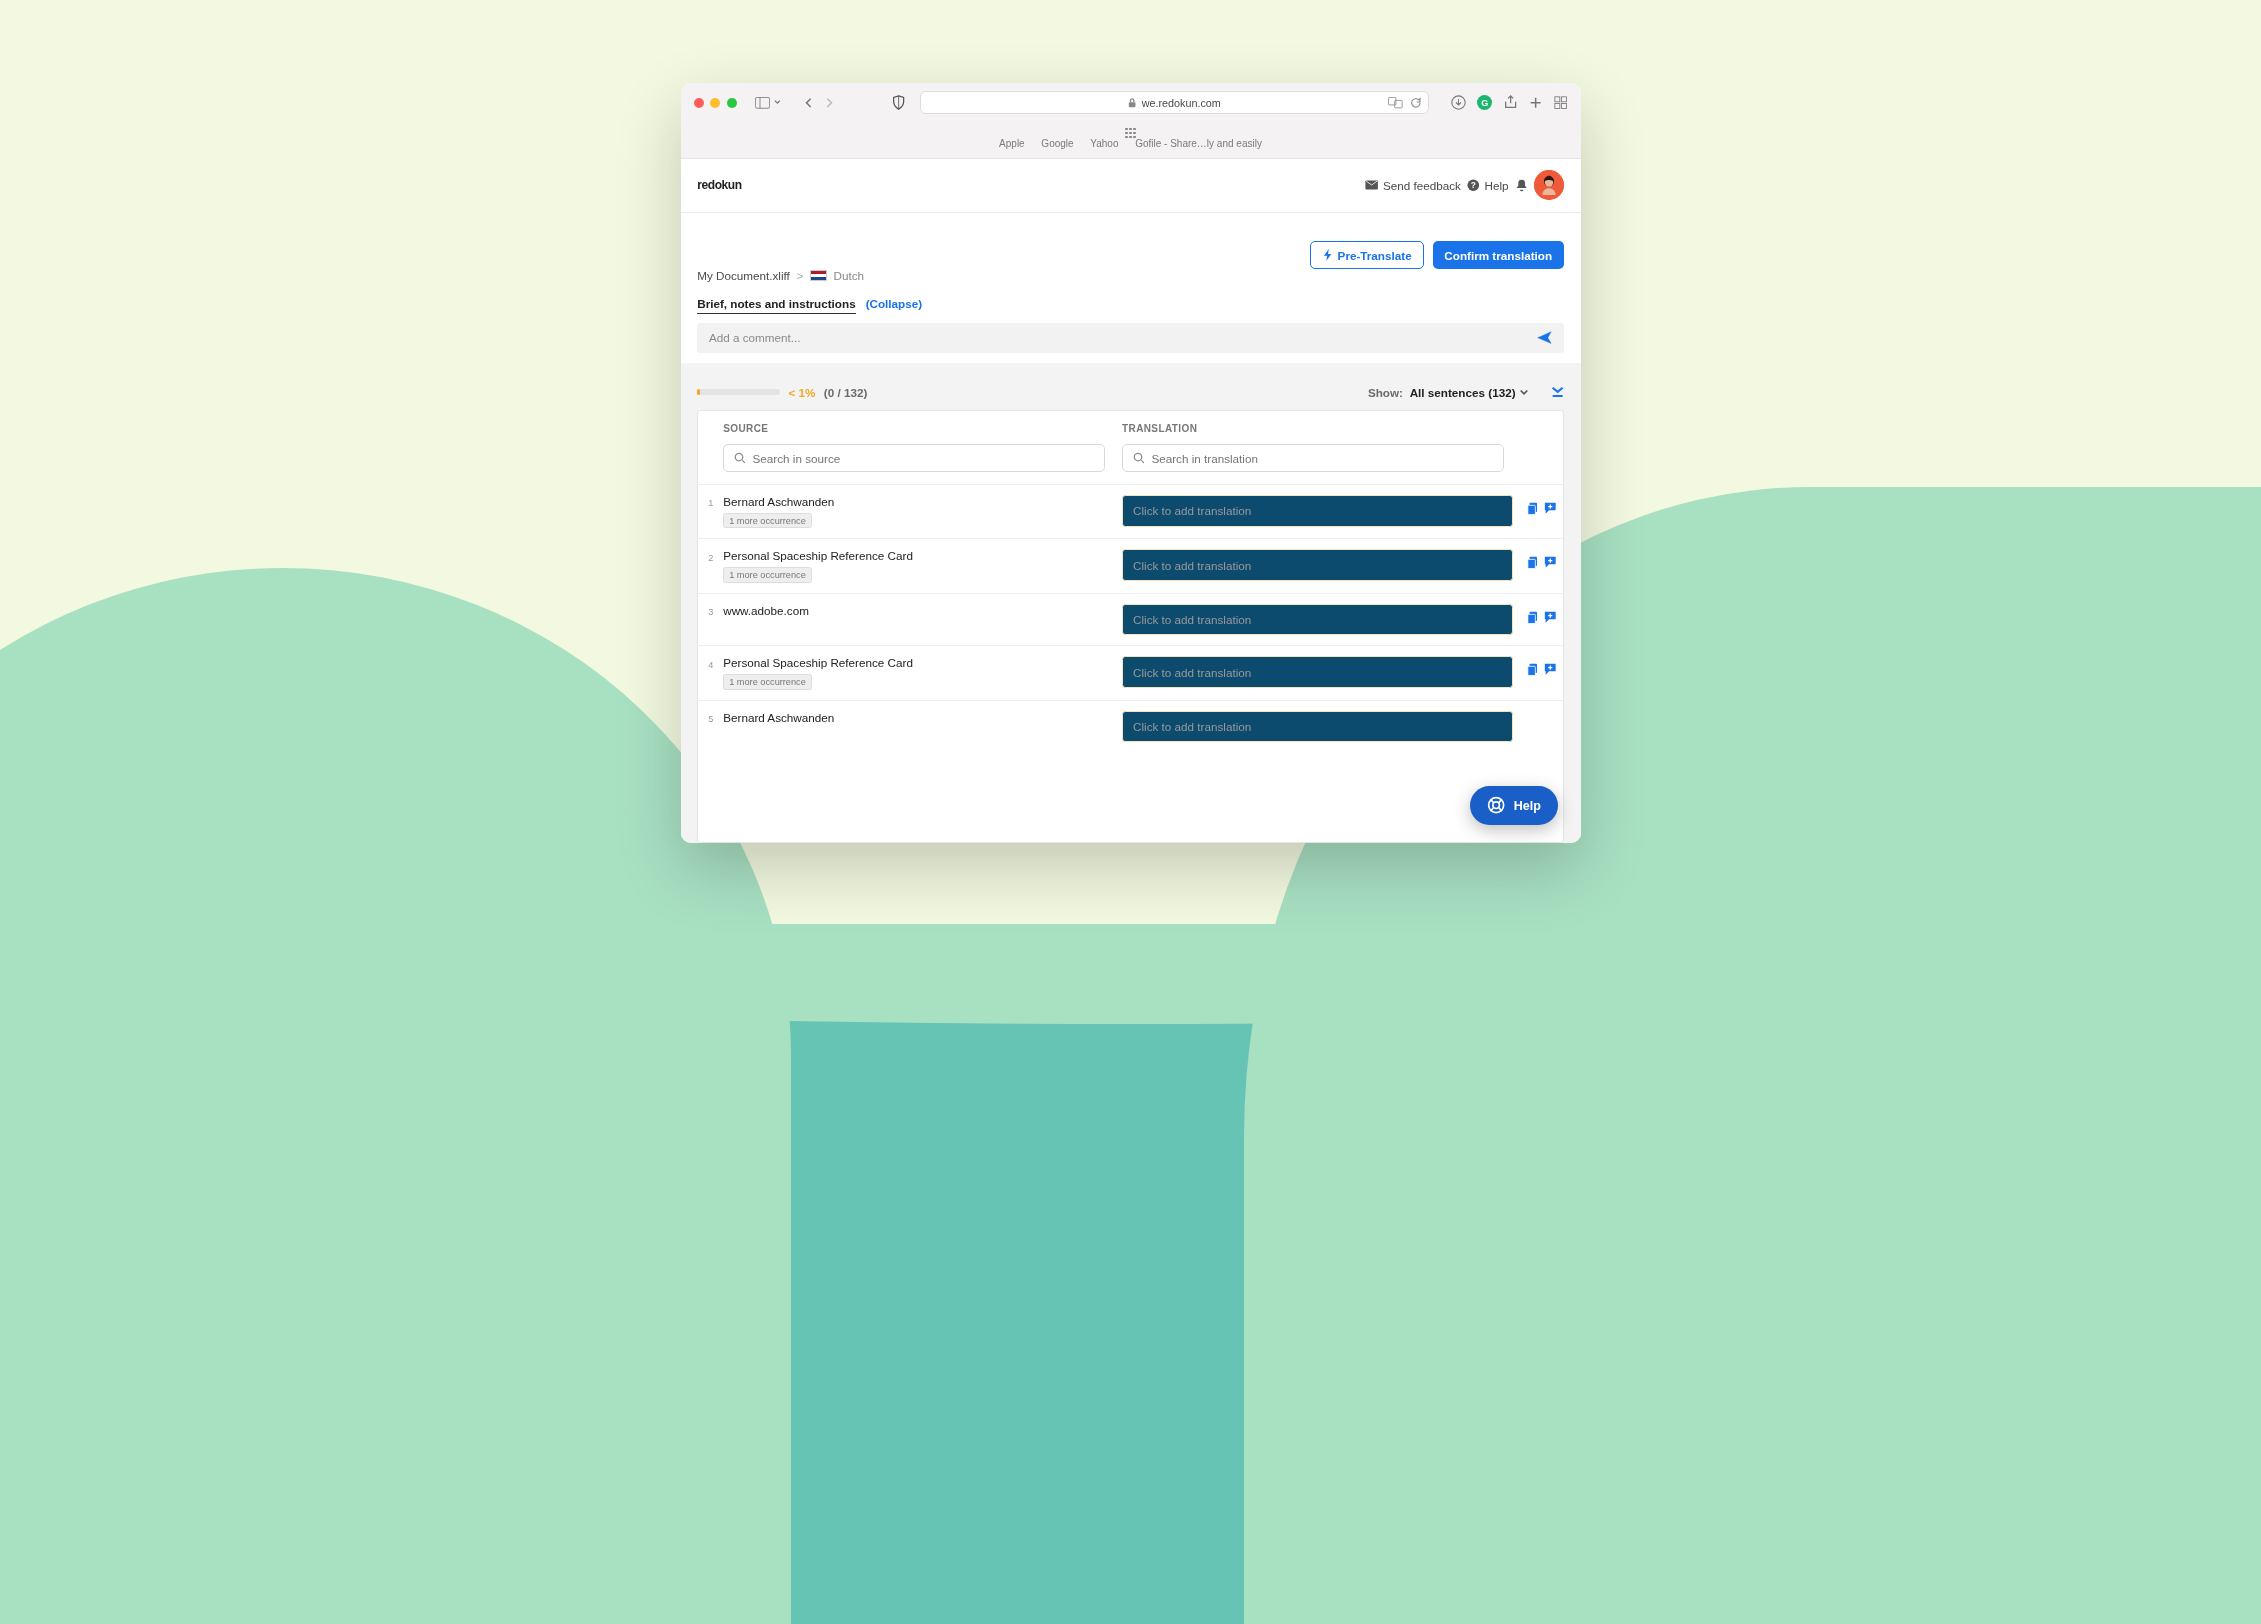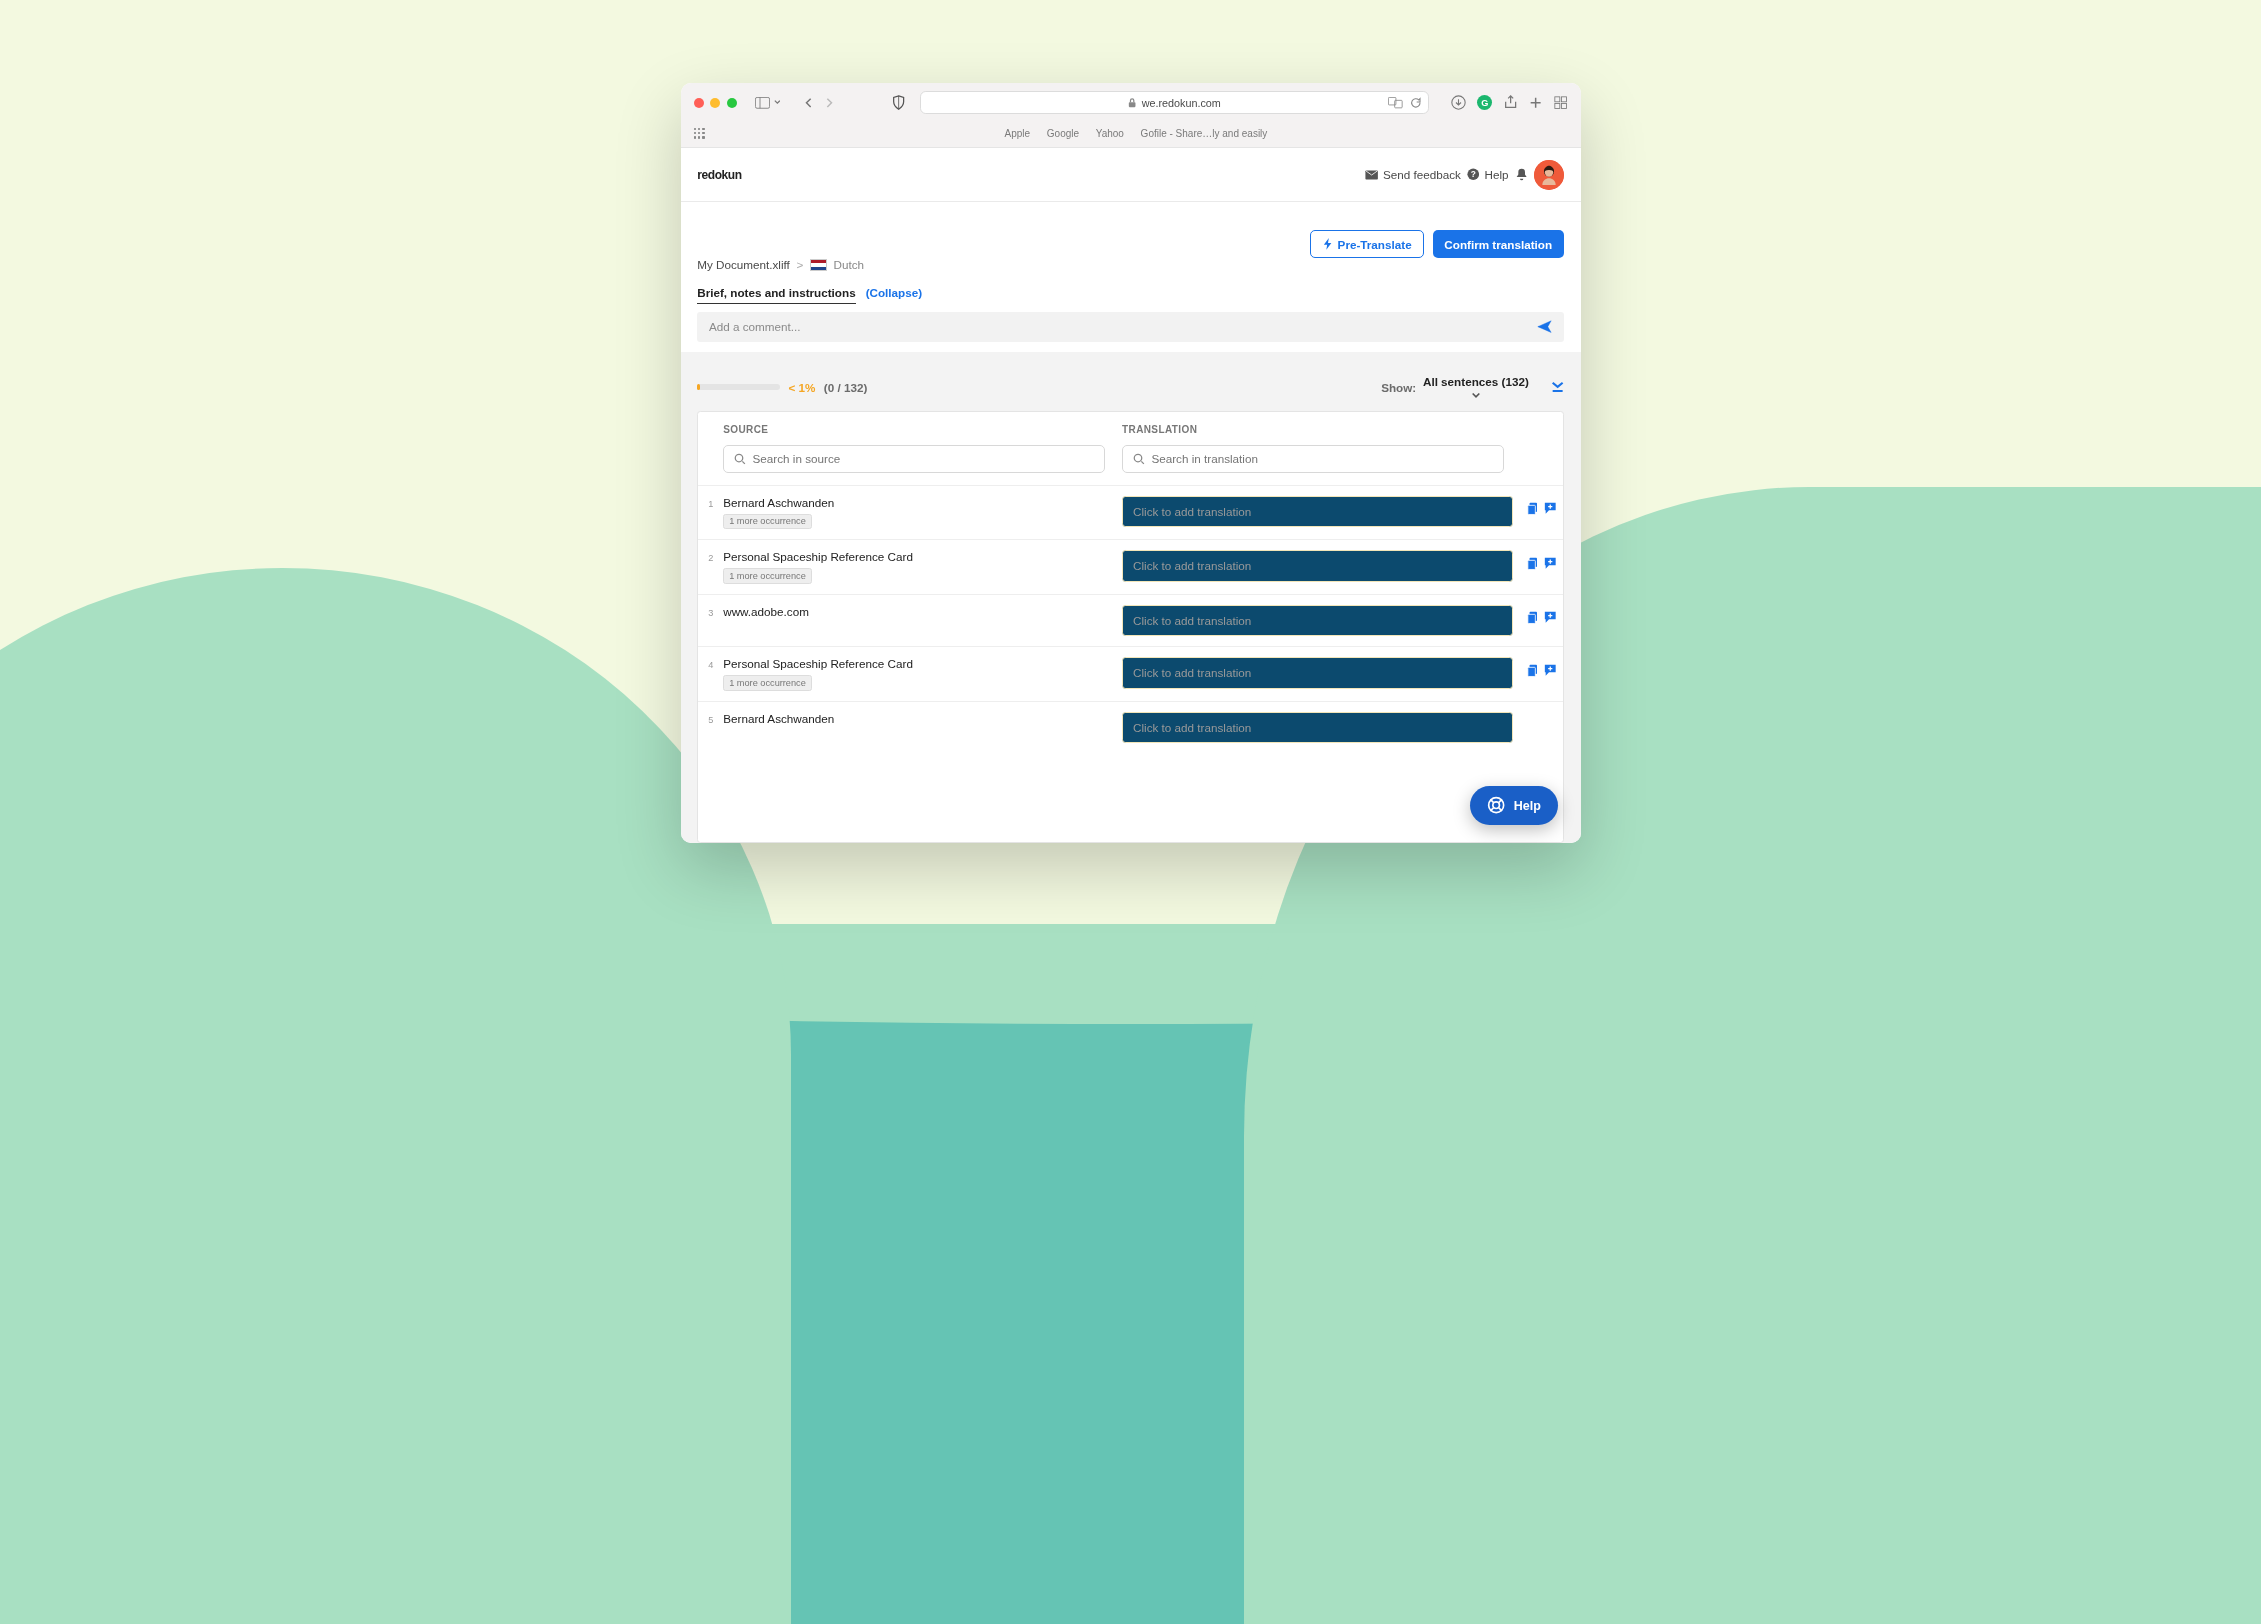--- a/index.html
+++ b/index.html
@@ -56,21 +56,21 @@
   border: 0.8px solid #dcdcdc; border-radius: 5.8px;
   display: flex; align-items: center; justify-content: center;
   position: relative; color: #4a4a4a; font-size: 10.8px;
   gap: 5px;
 }
 .url-bar .right-icons { position: absolute; right: 6.7px; display: flex; gap: 6.7px; align-items: center; }
 .chrome-right { display: flex; gap: 11.7px; align-items: center; margin-left: 6.7px; }
 .grammar-dot { width: 15px; height: 15px; border-radius: 50%; background: #1bb76e; display:flex;align-items:center;justify-content:center;color:#fff;font-size:9.2px;font-weight:bold; }
 .chrome-row2 {
   display: flex; align-items: center; padding: 5px 13.3px 8.3px;
-  font-size: 10px; color: #7a7a7a;
+  font-size: 10px; color: #7a7a7a; flex-direction: column;
 }
 .bookmarks { flex: 1; display: flex; gap: 16.7px; justify-content: center; }
 .bookmarks span { cursor: pointer; }
 .apps-grid-small { display: grid; grid-template-columns: repeat(3,2.5px); gap: 1.7px; }
 .apps-grid-small div { width:2.5px; height:2.5px; background:#888; border-radius:0.8px; }
 
 .app-header {
   display: flex; align-items: center; justify-content: space-between;
   padding: 11.7px 16.7px; border-bottom: 0.8px solid #eaeaea;
 }
@@ -113,21 +113,21 @@
 .progress-row {
   display: flex; align-items: center; padding: 23px 16.7px 11.7px; gap: 8.3px;
 }
 .progress-bar { width: 83px; height: 6.7px; background: #e4e4e4; border-radius: 3.3px; position:relative; }
 .progress-bar::after { content:''; position:absolute; left:0; top:0; bottom:0; width:2.5px; background:#f5a623; border-radius:3.3px; }
 .pct { color: #f5a623; font-weight: 700; font-size: 11.7px; }
 .count { color: #6b6b6b; font-weight: 600; font-size: 11.7px; }
 .progress-spacer { flex: 1; }
 .show-filter { display: flex; align-items: center; gap: 6.7px; font-size: 11.7px; }
 .show-label { color: #6b6b6b; font-weight: 600; }
-.show-value { color: #222; font-weight: 700; cursor: pointer; display:flex; align-items:center; gap:3.3px;flex-direction:column; }
+.show-value { color: #222; font-weight: 700; cursor: pointer; display:flex; align-items:center; gap:3.3px; }
 .scroll-bottom { color: #1a73e8; cursor: pointer; margin-left: 15px; }
 
 .table-card {
   margin: 0 16.7px; background: #fff; border: 0.8px solid #e4e4e4; border-radius: 3.3px;
   overflow: hidden; flex: 1;
 }
 .table-head {
   display: grid; grid-template-columns: 25px 1fr 1fr 42px;
   padding: 11.7px 0 10px; gap: 0;
 }

